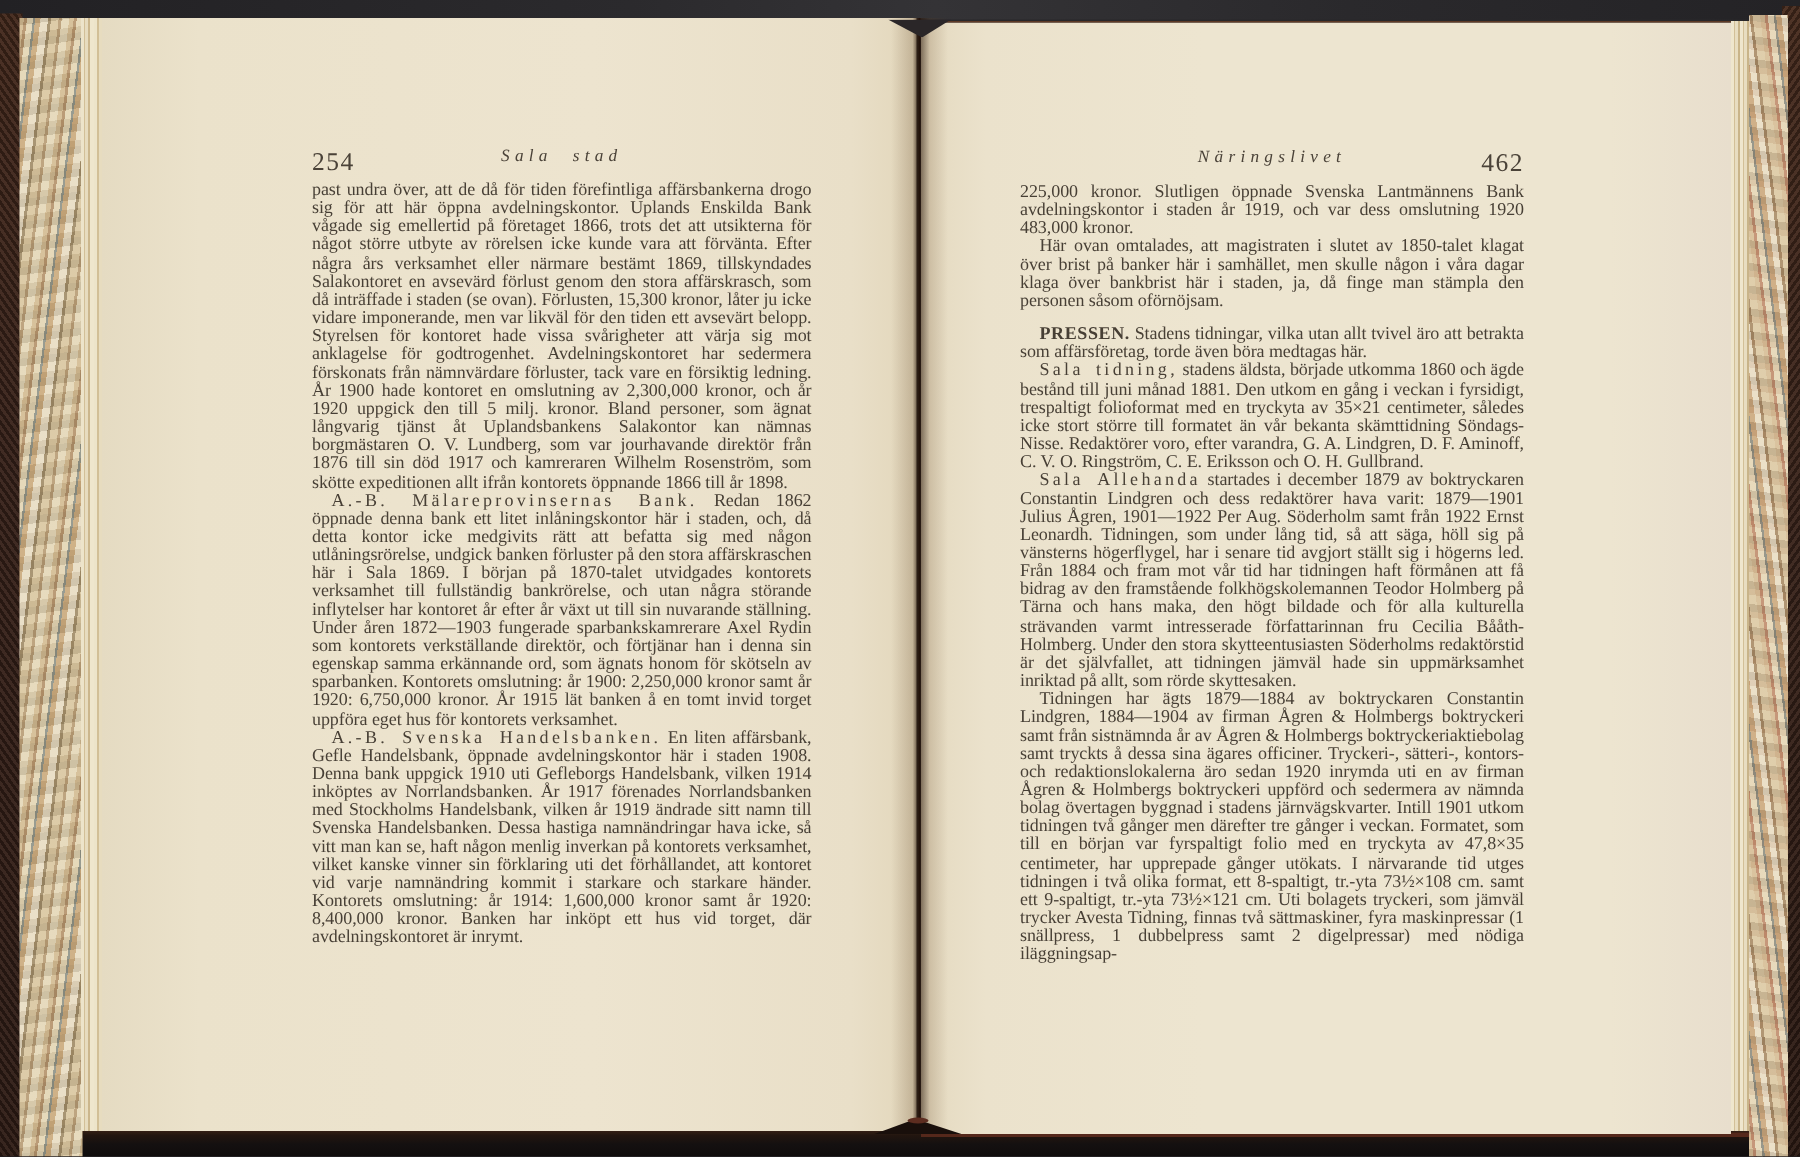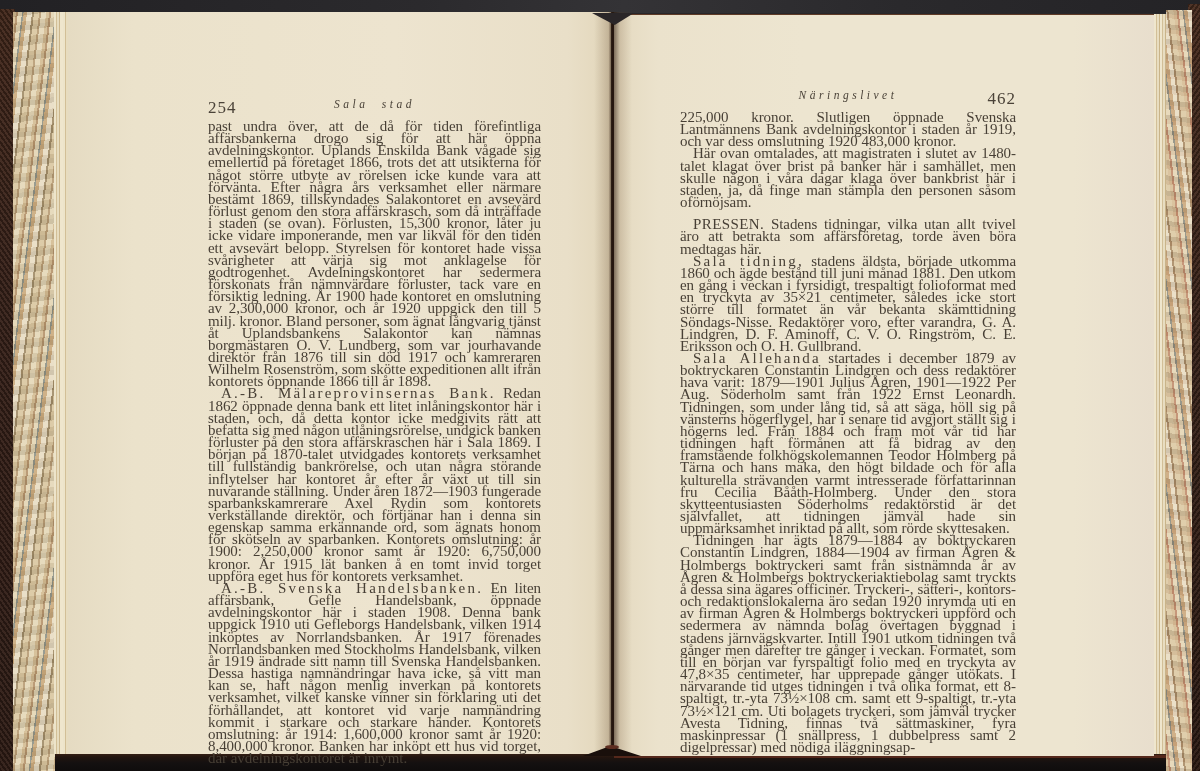--- a/index.html
+++ b/index.html
@@ -61,36 +61,36 @@
       #23120a 50%, rgba(46,26,12,.55) 53%, rgba(96,64,32,.18) 68%, rgba(92,62,32,0) 100%);}
   .notch-top{left:592px;top:13px;width:42px;height:12px;background:#2a2628;
     clip-path:polygon(0 0,100% 0,54% 100%);}
   .notch-bottom{left:583px;top:746px;width:58px;height:10px;background:#190f0b;
     clip-path:polygon(0 100%,47% 0,100% 100%);}
   .notch-bottom-tip{left:605px;top:745px;width:14px;height:4px;background:#5d2d20;border-radius:50%;}
 
   
   .text-col{position:absolute;color:#473f35;}
   .text-col-left{left:140px;top:86px;width:333px;}
-  .text-col-right{left:66px;top:74px;width:336px;}
+  .text-col-right{left:66px;top:84px;width:336px;}
   .page-head{position:relative;height:15px;margin-bottom:7px;}
   .running-head{position:absolute;left:0;right:0;text-align:center;
     font-style:italic;font-size:11.5px;letter-spacing:3.5px;word-spacing:7px;color:#4a4238;}
   .pageno{position:absolute;top:0;font-size:17px;letter-spacing:1px;color:#4a4238;text-align:center;}
   .pageno-left{left:0;}
   .pageno-right{right:0;}
 
-  .page-body{font-size:15px;line-height:12.15px;text-align:justify;
+  .page-body{font-size:12px;line-height:12.15px;text-align:justify;
     letter-spacing:-0.05px;}
   .para{margin:0;}
   .para.indent{text-indent:13px;}
   .para.gap{margin-top:10px;}
   .seg-n{}
   .seg-sp{letter-spacing:2.2px;word-spacing:3px;}
-  .seg-b{font-weight:normal;letter-spacing:0.4px;}
+  .seg-b{font-weight:bold;letter-spacing:0.4px;}
 </style>
 </head>
 <body>
 
 <div class="abs strip-bottom"></div>
 <div class="abs bottom-maroon"></div>
 <div class="abs strip-top"></div>
 
 <div class="abs cover-left"></div>
 <div class="abs marble-left"></div>
@@ -115,21 +115,21 @@
 </div>
 
 <div class="abs page-right">
   <div class="text-col text-col-right">
     <div class="page-head">
       <span class="running-head">Näringslivet</span>
       <span class="pageno pageno-right">462</span>
     </div>
     <div class="page-body" id="right-body">
         <p class="para"><span class="seg-n">225,000 kronor.  Slutligen öppnade Svenska Lantmännens Bank avdelningskontor i staden år 1919, och var dess omslutning 1920 483,000 kronor.</span></p>
-        <p class="para indent"><span class="seg-n">Här ovan omtalades, att magistraten i slutet av 1480-talet klagat över brist på banker här i samhället, men skulle någon i våra dagar klaga över bankbrist här i staden, ja, då finge man stämpla den personen såsom oförnöjsam.</span></p>
+        <p class="para indent"><span class="seg-n">Här ovan omtalades, att magistraten i slutet av 1850-talet klagat över brist på banker här i samhället, men skulle någon i våra dagar klaga över bankbrist här i staden, ja, då finge man stämpla den personen såsom oförnöjsam.</span></p>
         <p class="para indent gap"><span class="seg-b">PRESSEN.</span><span class="seg-n">  Stadens tidningar, vilka utan allt tvivel äro att betrakta som affärsföretag, torde även böra medtagas här.</span></p>
         <p class="para indent"><span class="seg-sp">Sala tidning,</span><span class="seg-n"> stadens äldsta, började utkomma 1860 och ägde bestånd till juni månad 1881.  Den utkom en gång i veckan i fyrsidigt, trespaltigt folioformat med en tryckyta av 35×21 centimeter, således icke stort större till formatet än vår bekanta skämttidning Söndags-Nisse.  Redaktörer voro, efter varandra, G. A. Lindgren, D. F. Aminoff, C. V. O. Ringström, C. E. Eriksson och O. H. Gullbrand.</span></p>
         <p class="para indent"><span class="seg-sp">Sala Allehanda</span><span class="seg-n"> startades i december 1879 av boktryckaren Constantin Lindgren och dess redaktörer hava varit: 1879—1901 Julius Ågren, 1901—1922 Per Aug. Söderholm samt från 1922 Ernst Leonardh.  Tidningen, som under lång tid, så att säga, höll sig på vänsterns högerflygel, har i senare tid avgjort ställt sig i högerns led.  Från 1884 och fram mot vår tid har tidningen haft förmånen att få bidrag av den framstående folkhögskolemannen Teodor Holmberg på Tärna och hans maka, den högt bildade och för alla kulturella strävanden varmt intresserade författarinnan fru Cecilia Bååth-Holmberg.  Under den stora skytteentusiasten Söderholms redaktörstid är det självfallet, att tidningen jämväl hade sin uppmärksamhet inriktad på allt, som rörde skyttesaken.</span></p>
         <p class="para indent"><span class="seg-n">Tidningen har ägts 1879—1884 av boktryckaren Constantin Lindgren, 1884—1904 av firman Ågren &amp; Holmbergs boktryckeri samt från sistnämnda år av Ågren &amp; Holmbergs boktryckeriaktiebolag samt tryckts å dessa sina ägares officiner.  Tryckeri-, sätteri-, kontors- och redaktionslokalerna äro sedan 1920 inrymda uti en av firman Ågren &amp; Holmbergs boktryckeri uppförd och sedermera av nämnda bolag övertagen byggnad i stadens järnvägskvarter.  Intill 1901 utkom tidningen två gånger men därefter tre gånger i veckan.  Formatet, som till en början var fyrspaltigt folio med en tryckyta av 47,8×35 centimeter, har upprepade gånger utökats.  I närvarande tid utges tidningen i två olika format, ett 8-spaltigt, tr.-yta 73½×108 cm. samt ett 9-spaltigt, tr.-yta 73½×121 cm.  Uti bolagets tryckeri, som jämväl trycker Avesta Tidning, finnas två sättmaskiner, fyra maskinpressar (1 snällpress, 1 dubbelpress samt 2 digelpressar) med nödiga iläggningsap-</span></p>
       </div>
   </div>
 </div>
 
 <div class="abs gutter"></div>
 <div class="abs notch-top"></div>

